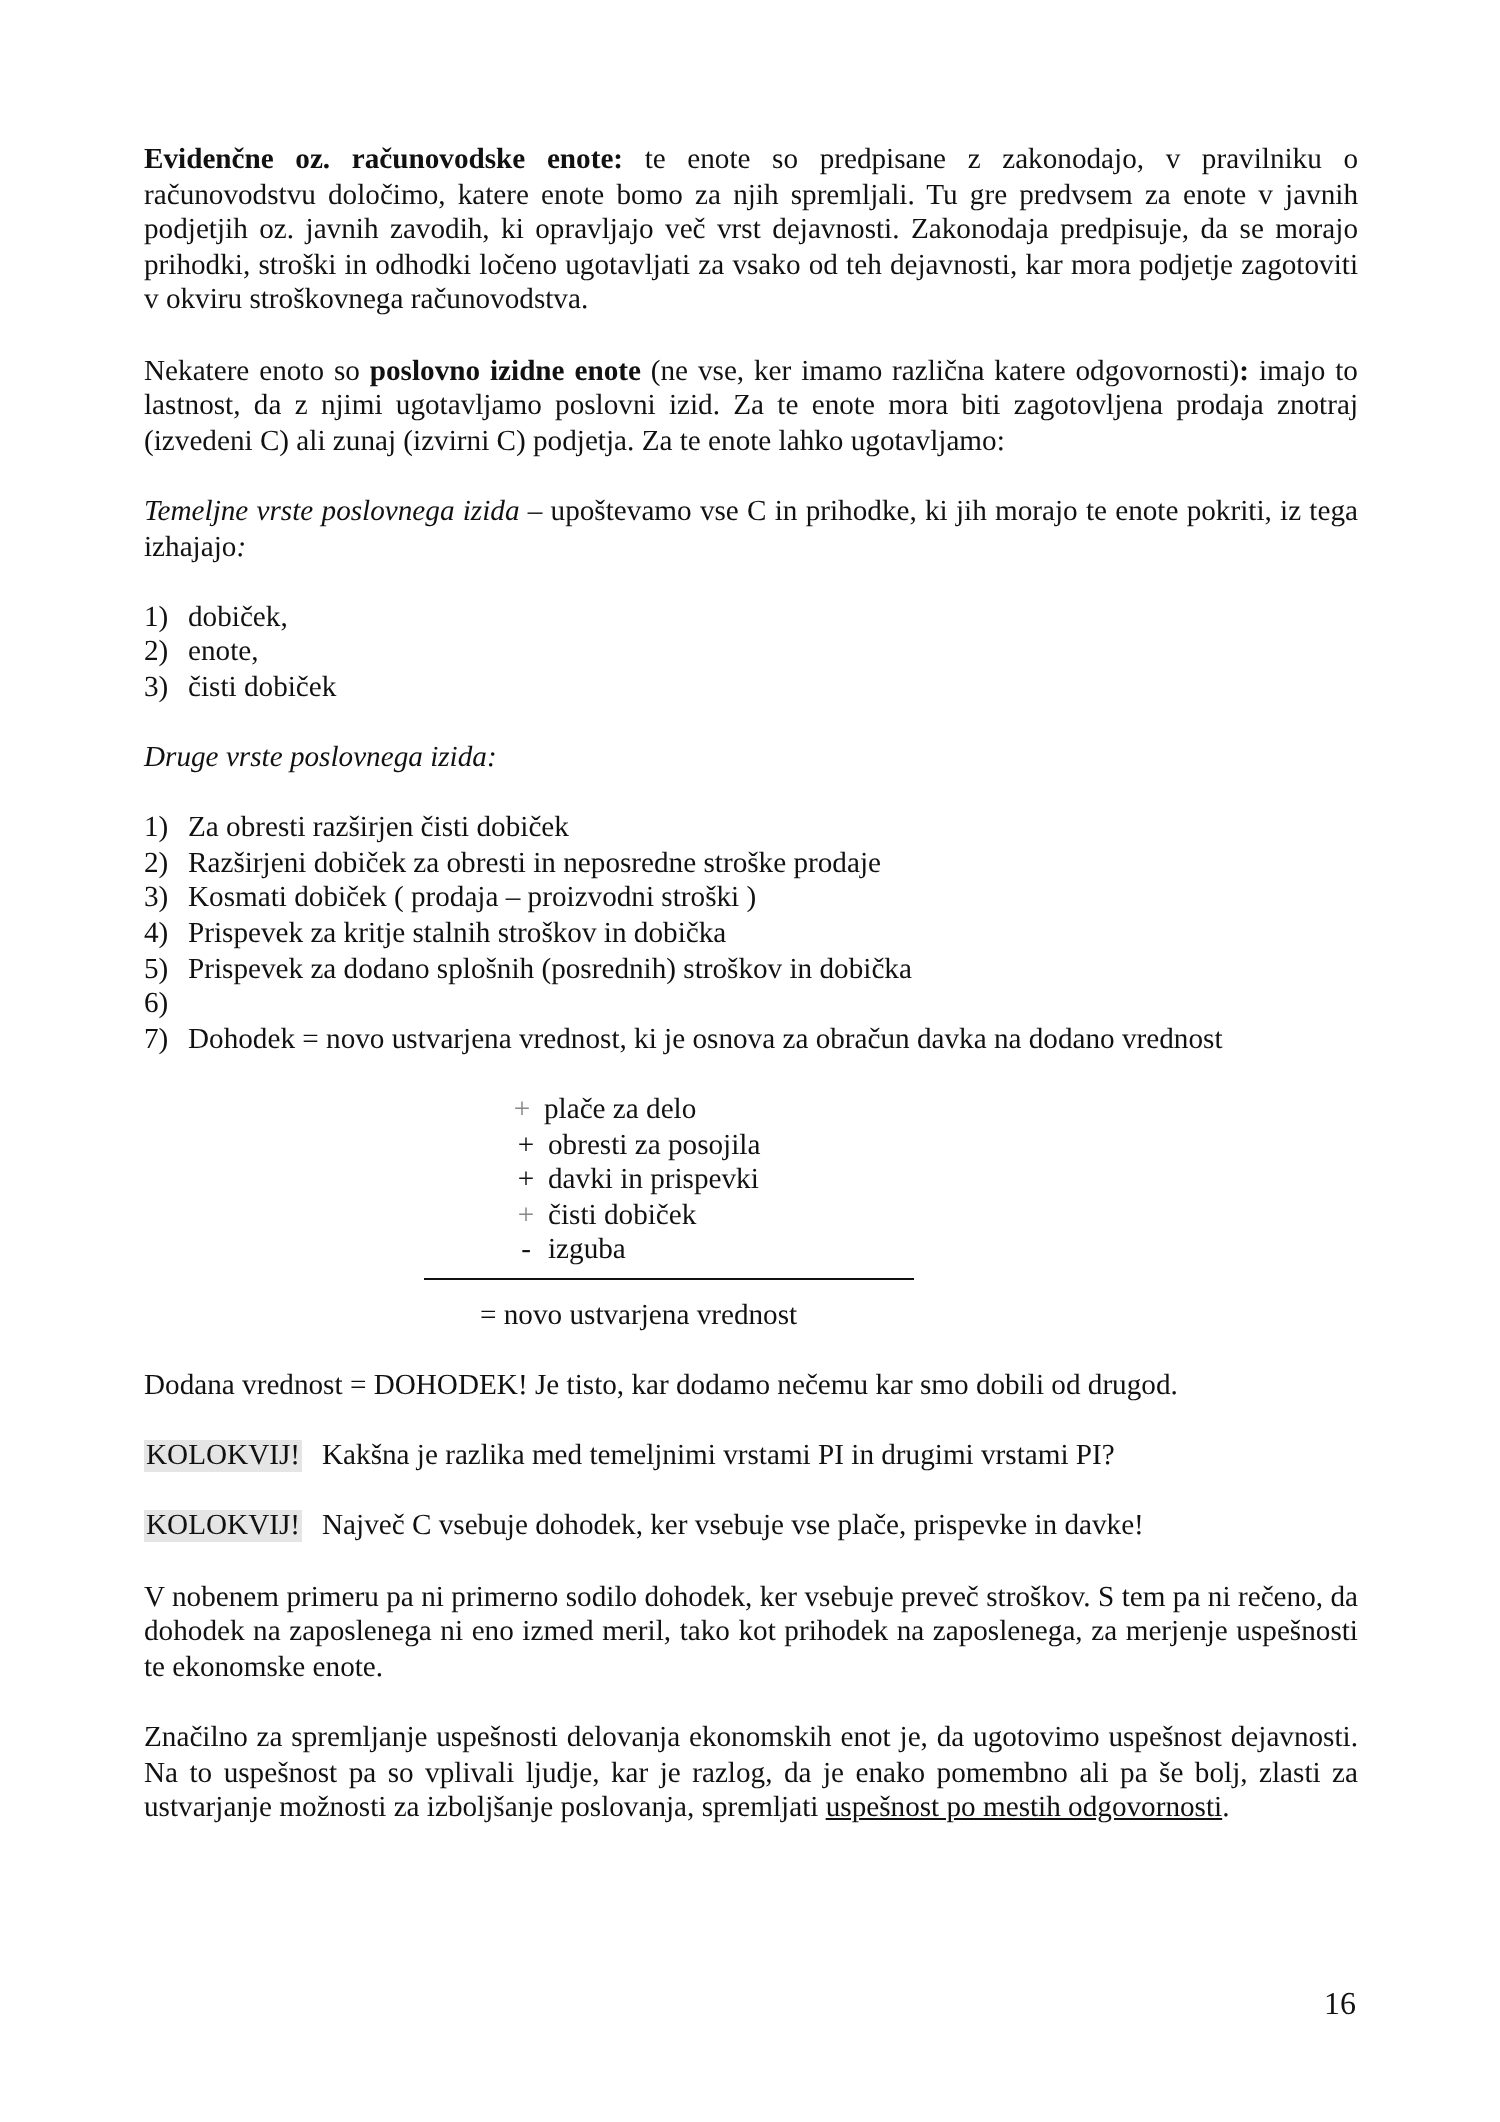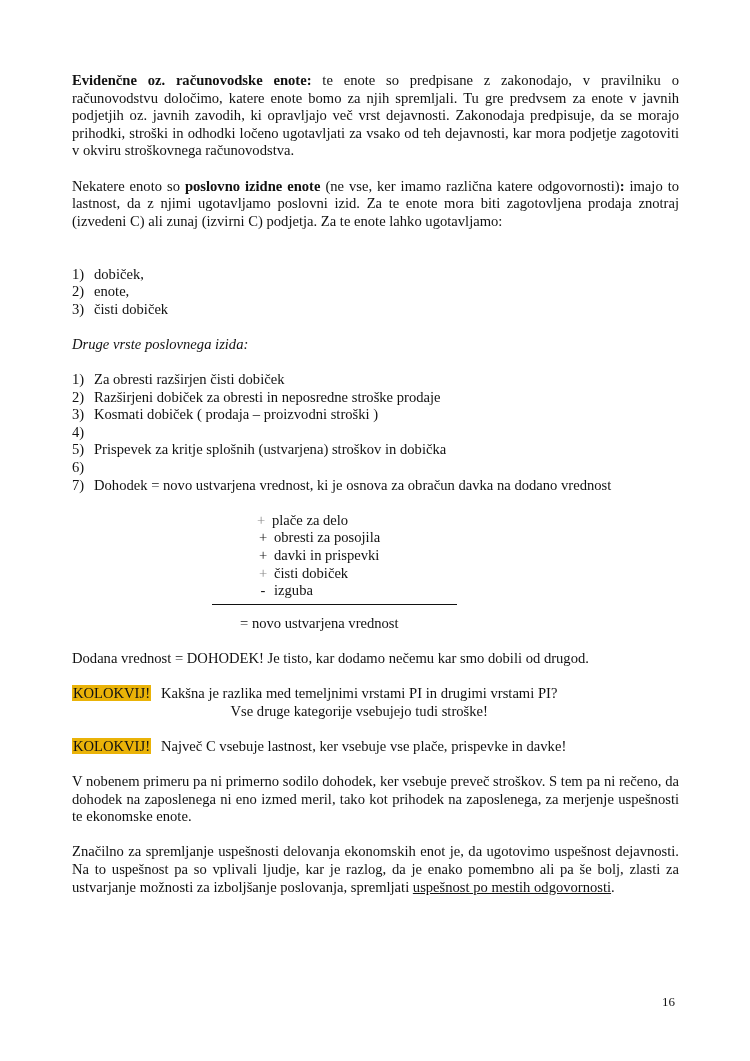--- a/index.html
+++ b/index.html
@@ -14,40 +14,43 @@
   ol.list li { line-height: 17.6px; display: flex; }
   ol.list li .num { width: 22px; flex: none; }
   .formula { position: relative; height: 124px; }
   .formula .row { position: absolute; left: 178px; line-height: 17.6px; display: flex; }
   .formula .sign { width: 22px; display: inline-block; text-align: center; }
   .formula .sign.light { color: #888; }
   .formula .rule { position: absolute; left: 140px; width: 245px; top: 92px; border-top: 1px solid #111; }
   .formula .result { position: absolute; left: 168px; top: 103px; line-height: 17.6px; }
   .kol { display: flex; }
   .kol .tag { width: 89px; flex: none; }
-  .kol .tag span { background: #eab308; padding: 0 1px; }
-  .kol .lines p { text-align: center; }
+  .kol .tag span { background: #e5e5e5; padding: 0 1px; }
+  .kol .lines p { text-align: right; }
   u { text-decoration: underline; }
-  .pagenum { position: absolute; left: 662px; top: 994px; font-size: 13px; }
+  .pagenum { position: absolute; left: 662px; top: 994px; font-size: 16px; }
 </style>
 </head>
 <body>
 
 <div class="page">
 
   <p style="top:0">
     <b>Evidenčne oz. računovodske enote:</b><span> te enote so predpisane z zakonodajo, v pravilniku o računovodstvu določimo, katere enote bomo za njih spremljali. Tu gre predvsem za enote v javnih podjetjih oz. javnih zavodih, ki opravljajo več vrst dejavnosti. Zakonodaja predpisuje, da se morajo prihodki, stroški in odhodki ločeno ugotavljati za vsako od teh dejavnosti, kar mora podjetje zagotoviti v okviru stroškovnega računovodstva.</span>
   </p>
   <div class="gap"></div>
 
   <p>
     <span>Nekatere enoto so </span><b>poslovno izidne enote</b><span> (ne vse, ker imamo različna katere odgovornosti)</span><b>:</b><span> imajo to lastnost, da z njimi ugotavljamo poslovni izid. Za te enote mora biti zagotovljena prodaja znotraj (izvedeni C) ali zunaj (izvirni C) podjetja. Za te enote lahko ugotavljamo:</span>
   </p>
   <div class="gap"></div>
 
+  <p>
+    <i>Temeljne vrste poslovnega izida</i><span> – upoštevamo vse C in prihodke, ki jih morajo te enote pokriti, iz tega izhajajo</span><i>:</i>
+  </p>
   <div class="gap"></div>
 
   <ol class="list">
     <li>
         <span class="num">1)</span>
         <span>dobiček,</span>
       </li>
     <li>
         <span class="num">2)</span>
         <span>enote,</span>
@@ -70,24 +73,25 @@
     <li>
         <span class="num">2)</span>
         <span>Razširjeni dobiček za obresti in neposredne stroške prodaje</span>
       </li>
     <li>
         <span class="num">3)</span>
         <span>Kosmati dobiček ( prodaja – proizvodni stroški )</span>
       </li>
     <li>
         <span class="num">4)</span>
+        <span>Prispevek za kritje stalnih stroškov in dobička</span>
       </li>
     <li>
         <span class="num">5)</span>
-        <span>Prispevek za kritje splošnih (ustvarjena) stroškov in dobička</span>
+        <span>Prispevek za dodano splošnih (posrednih) stroškov in dobička</span>
       </li>
     <li>
         <span class="num">6)</span>
       </li>
     <li>
         <span class="num">7)</span>
         <span>Dohodek = novo ustvarjena vrednost, ki je osnova za obračun davka na dodano vrednost</span>
       </li>
   </ol>
   <div class="gap"></div>
@@ -118,29 +122,28 @@
   </div>
   <div style="height:14px"></div>
 
   <p>Dodana vrednost = DOHODEK! Je tisto, kar dodamo nečemu kar smo dobili od drugod.</p>
   <div class="gap"></div>
 
   <div class="kol">
     <div class="tag"><span>KOLOKVIJ!</span></div>
     <div class="lines">
       <p>Kakšna je razlika med temeljnimi vrstami PI in drugimi vrstami PI?</p>
-      <p>Vse druge kategorije vsebujejo tudi stroške!</p>
     </div>
   </div>
   <div class="gap"></div>
 
   <div class="kol">
     <div class="tag"><span>KOLOKVIJ!</span></div>
     <div class="lines">
-      <p>Največ C vsebuje lastnost, ker vsebuje vse plače, prispevke in davke!</p>
+      <p>Največ C vsebuje dohodek, ker vsebuje vse plače, prispevke in davke!</p>
     </div>
   </div>
   <div class="gap"></div>
 
   <p>V nobenem primeru pa ni primerno sodilo dohodek, ker vsebuje preveč stroškov. S tem pa ni rečeno, da dohodek na zaposlenega ni eno izmed meril, tako kot prihodek na zaposlenega, za merjenje uspešnosti te ekonomske enote.</p>
   <div class="gap"></div>
 
   <p>
     <span>Značilno za spremljanje uspešnosti delovanja ekonomskih enot je, da ugotovimo uspešnost dejavnosti. Na to uspešnost pa so vplivali ljudje, kar je razlog, da je enako pomembno ali pa še bolj, zlasti za ustvarjanje možnosti za izboljšanje poslovanja, spremljati </span><u>uspešnost po mestih odgovornosti</u><span>.</span>
   </p>

